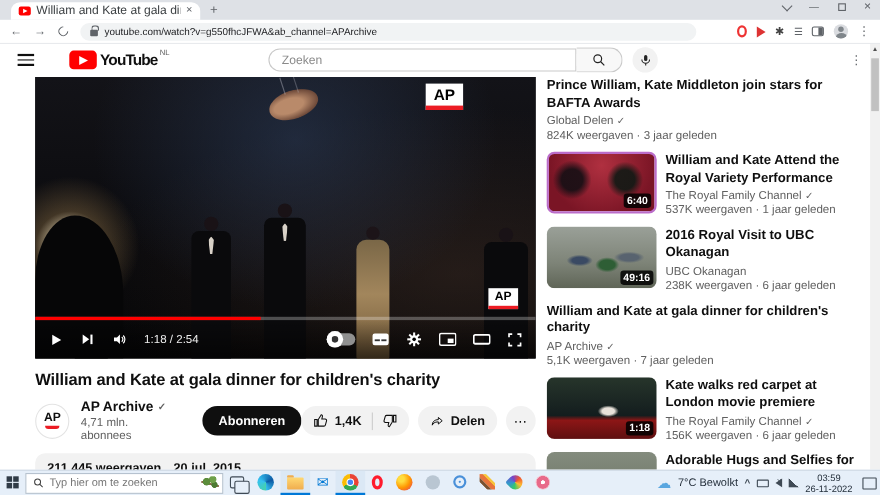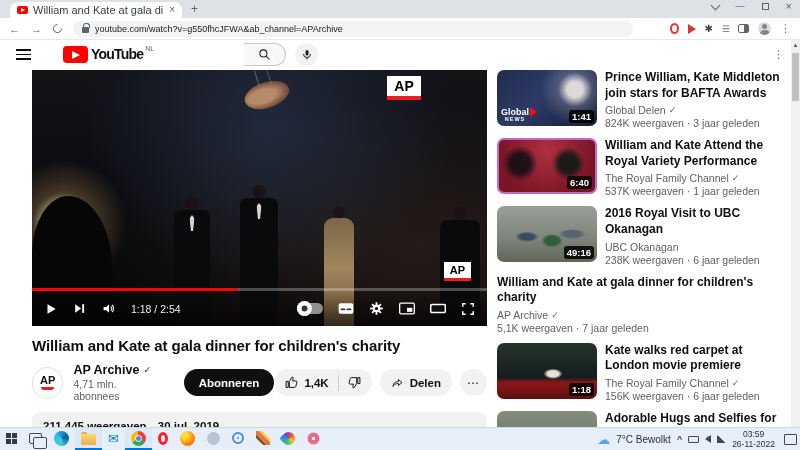--- a/index.html
+++ b/index.html
@@ -213,20 +213,23 @@
         <span></span>
         <span></span>
         <span></span>
       </span>
     <div class="logo">
       <span class="logo-box"></span>
       <span class="logo-text">YouTube</span>
       <span class="logo-region">NL</span>
     </div>
     <div class="search-wrap">
+      <div class="search-box">
+        <input placeholder="Zoeken" style="">
+      </div>
       <div class="search-btn">
         <svg width="13" height="13" viewBox="0 0 24 24">
             <circle cx="10" cy="10" r="6.5" fill="none" stroke="#222" stroke-width="2"></circle>
             <line x1="15" y1="15" x2="21" y2="21" stroke="#222" stroke-width="2"></line>
           </svg>
       </div>
       <div class="mic">
         <svg width="12" height="13" viewBox="0 0 24 24">
             <rect x="9" y="3" width="6" height="11" rx="3" fill="#222"></rect>
             <path d="M5 11a7 7 0 0 0 14 0" fill="none" stroke="#222" stroke-width="2"></path>
@@ -342,37 +345,29 @@
               </svg>
             <span>Delen</span>
           </div>
           <div class="more-btn">⋯</div>
         </div>
       </div>
 
       <div class="desc">
         <div class="desc-l1">
           <span>211.445 weergaven</span>
-          <span class="d-date">30 jul. 2019</span>
+          <span class="d-date">20 jul. 2015</span>
         </div>
 
       </div>
     </div>
 
     <div class="sidebar">
 
       <div class="sv">
-        <div class="thumb t1">
-          <span class="t-badge1">
-            <span>Global</span>
-            <span class="b2" style="display:block">NEWS</span>
-            <span class="red-arr"></span>
-          </span>
-          <span class="dur">1:41</span>
-        </div>
         <div class="sv-info">
           <div class="sv-title">Prince William, Kate Middleton join stars for BAFTA Awards</div>
           <div class="sv-ch">
               <span>Global Delen</span>
               <span class="vf">✓</span>
             </div>
           <div class="sv-meta">824K weergaven · 3 jaar geleden</div>
         </div>
       </div>
 
@@ -445,20 +440,28 @@
 </div>
 
 <div class="taskbar">
   <div class="tb-btn">
     <span class="win-logo">
         <i></i>
         <i></i>
         <i></i>
         <i></i>
       </span>
+  </div>
+  <div class="tb-search">
+    <svg width="10" height="10" viewBox="0 0 24 24">
+        <circle cx="10" cy="10" r="6.5" fill="none" stroke="#444" stroke-width="2.4"></circle>
+        <line x1="15" y1="15" x2="21" y2="21" stroke="#444" stroke-width="2.4"></line>
+      </svg>
+    <input placeholder="Typ hier om te zoeken" style="">
+    <span class="bonsai"></span>
   </div>
   <div class="tb-btn">
       <span class="taskview"></span>
     </div>
   <div class="tb-btn">
       <span class="ic-edge"></span>
     </div>
   <div class="tb-btn active">
       <span class="ic-folder"></span>
     </div>

